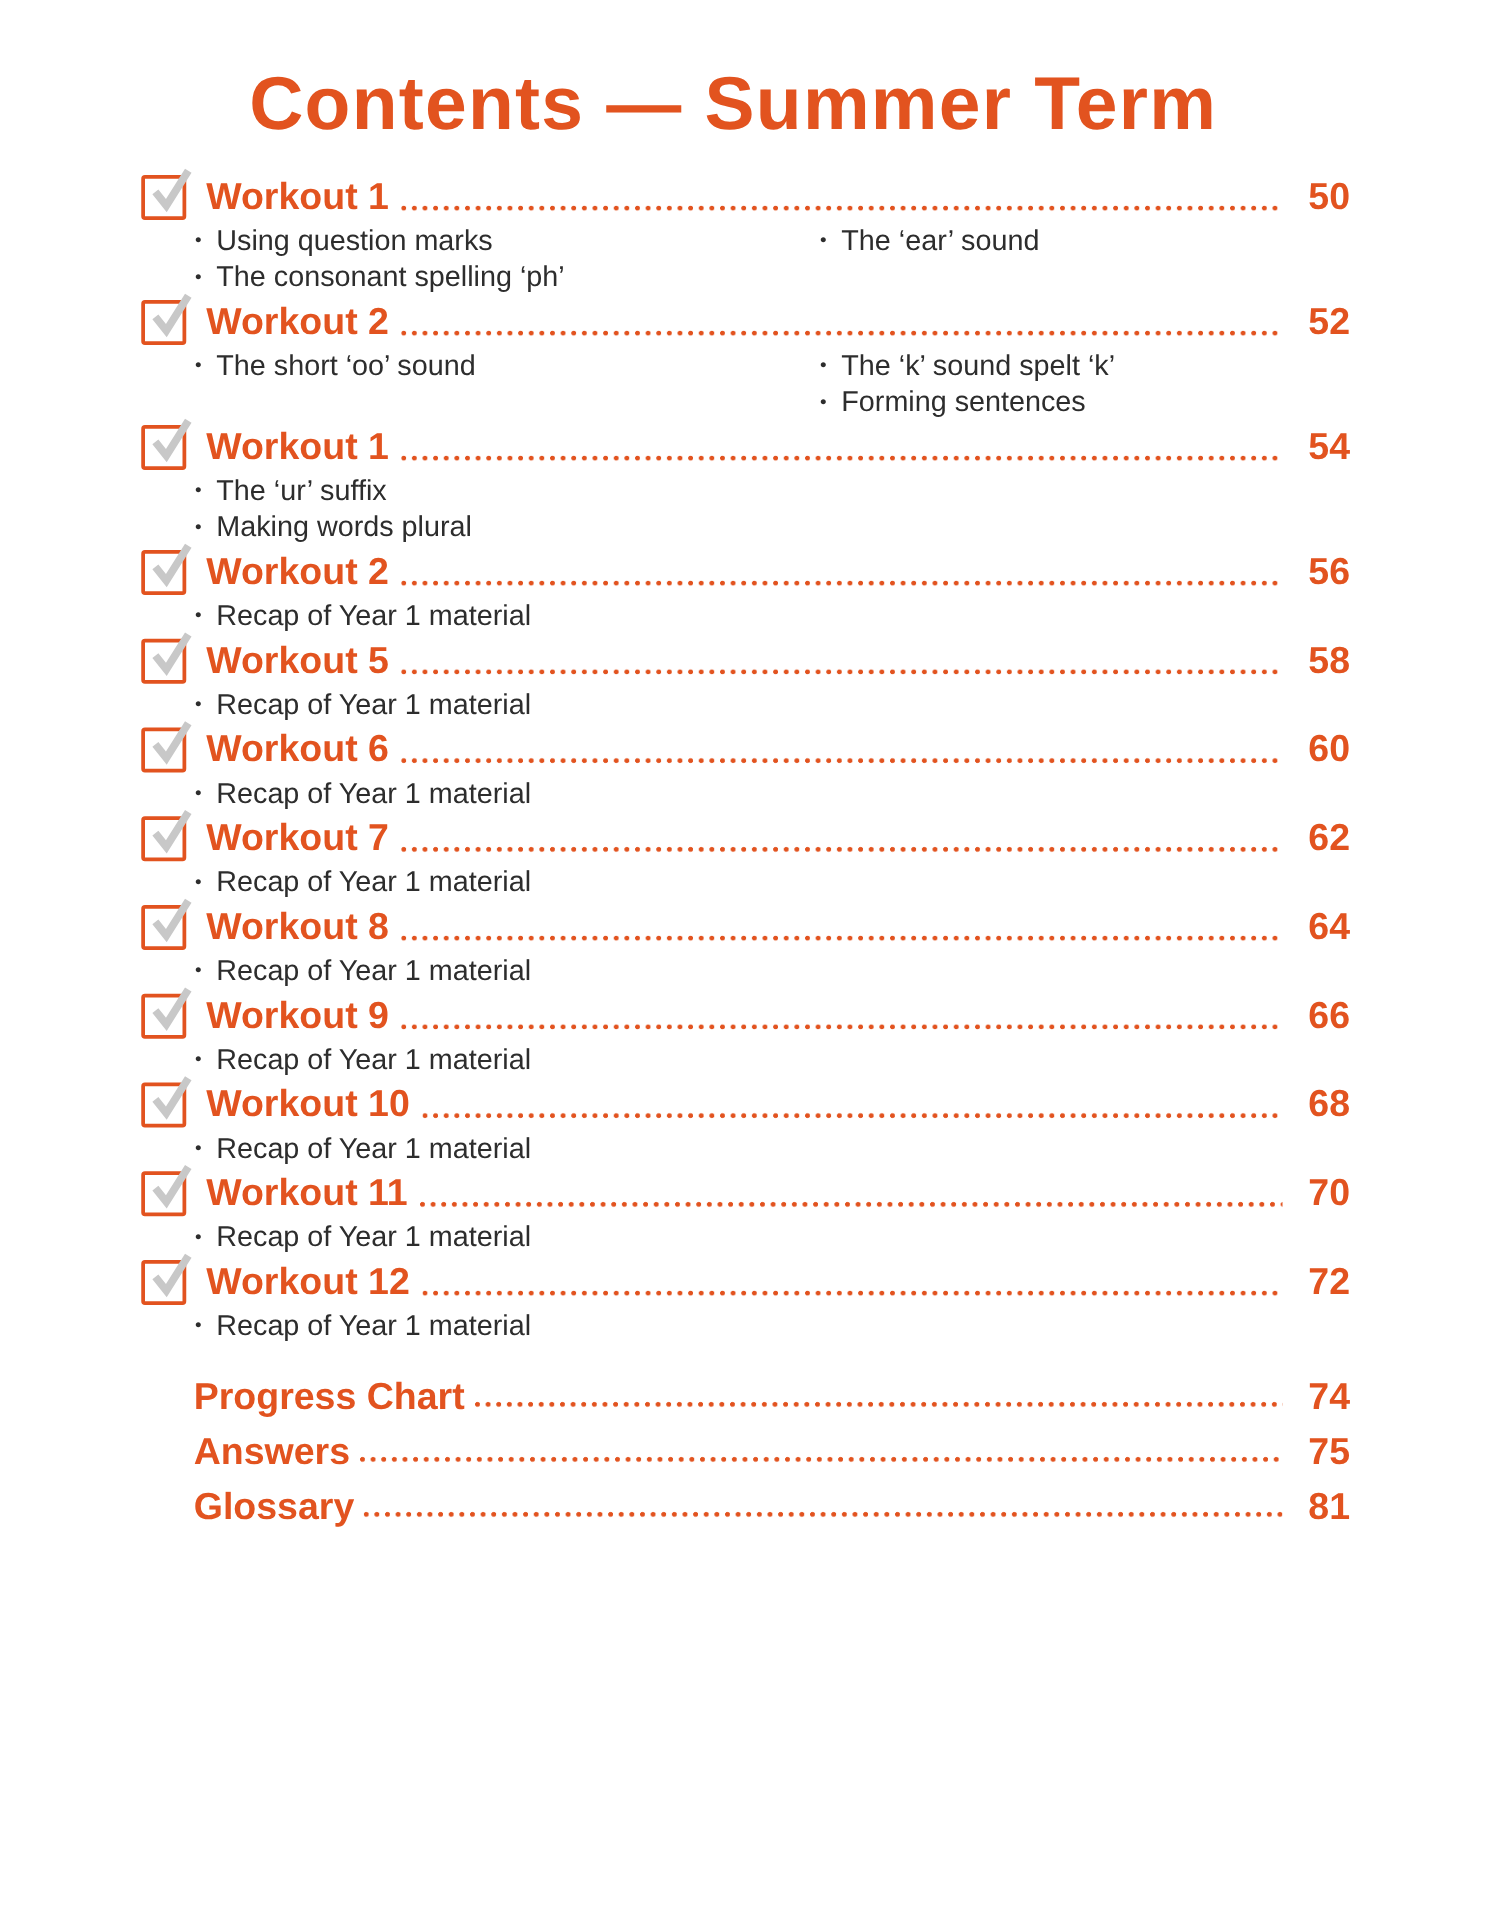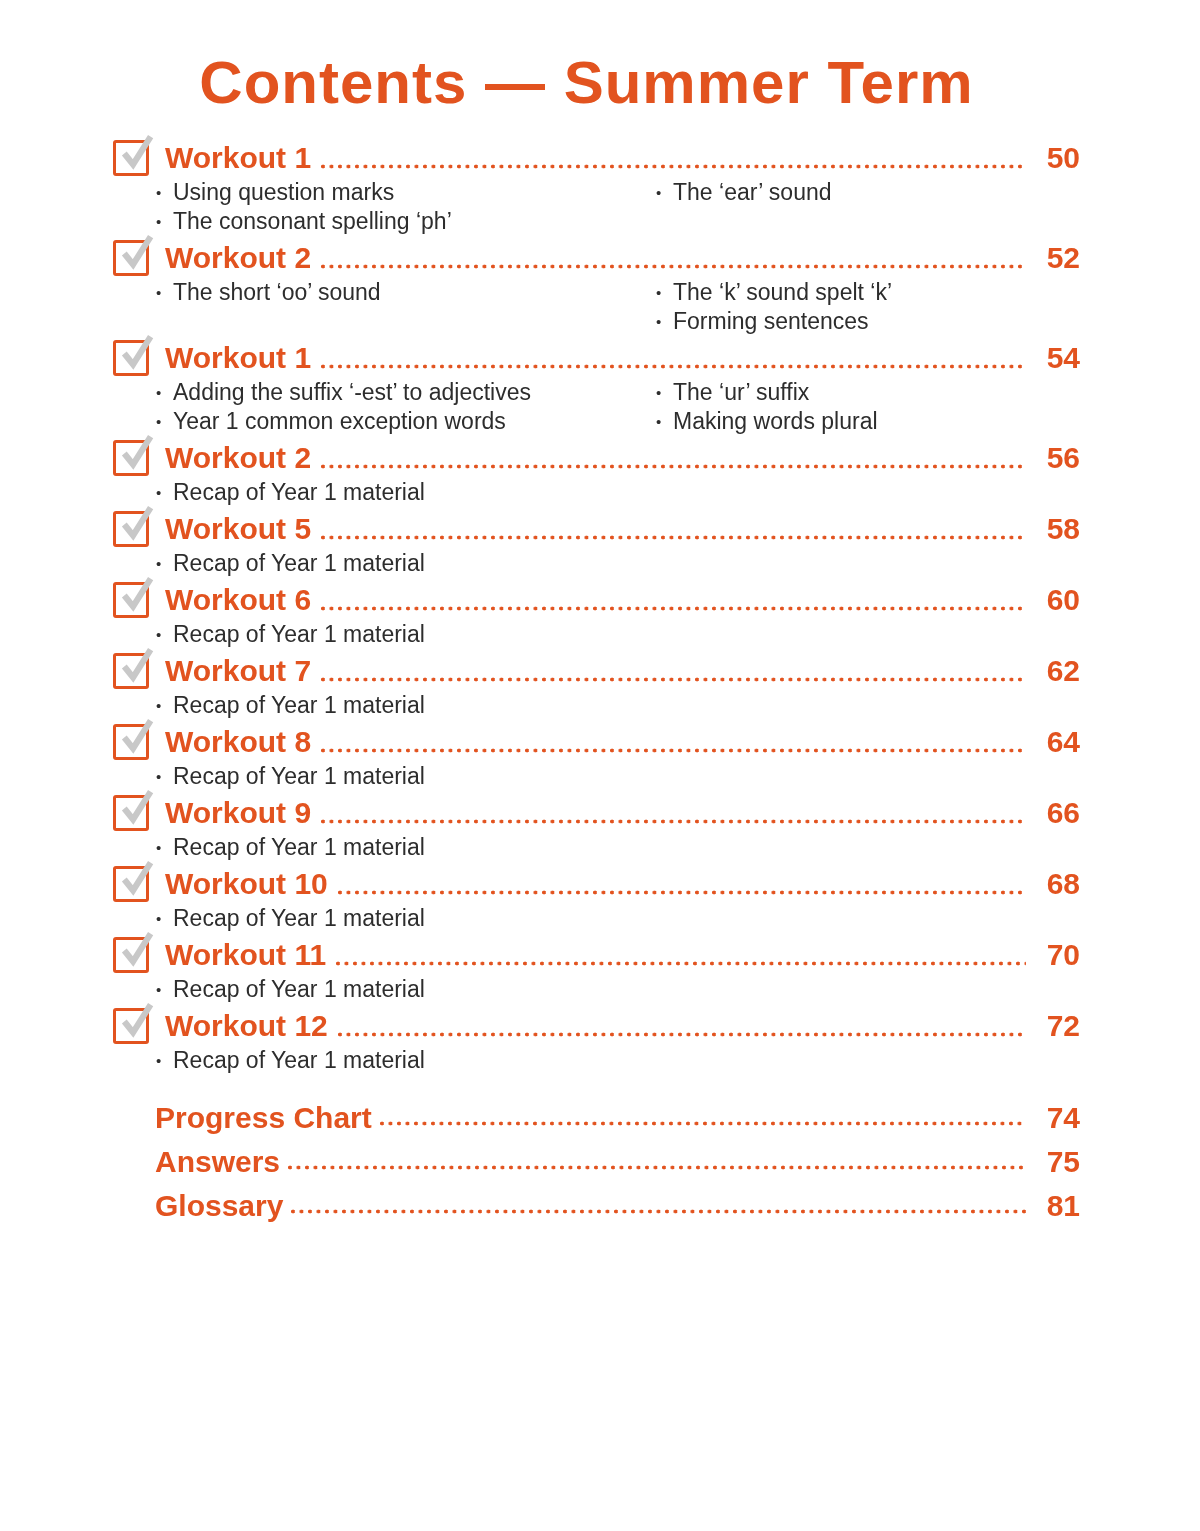--- a/index.html
+++ b/index.html
@@ -171,24 +171,20 @@
         <svg class="check-icon" viewBox="0 0 26 26" aria-hidden="true">
           <path d="M5 14 L11 21.5 L23 2.5" fill="none" stroke="var(--check)" stroke-width="4.2"></path>
         </svg>
       </span>
       <span class="entry-title">Workout 1</span>
       <span class="leader"></span>
       <span class="entry-page">54</span>
     </div>
     <div class="topics">
       <ul class="topic-col">
-            <li>Adding the suffix ‘-est’ to adjectives</li>
-            <li>Year 1 common exception words</li>
-          </ul>
-      <ul class="topic-col">
             <li>The ‘ur’ suffix</li>
             <li>Making words plural</li>
           </ul>
     </div>
   </div>
 
   <div class="entry">
     <div class="entry-row">
       <span class="checkbox">
         <svg class="check-icon" viewBox="0 0 26 26" aria-hidden="true">

